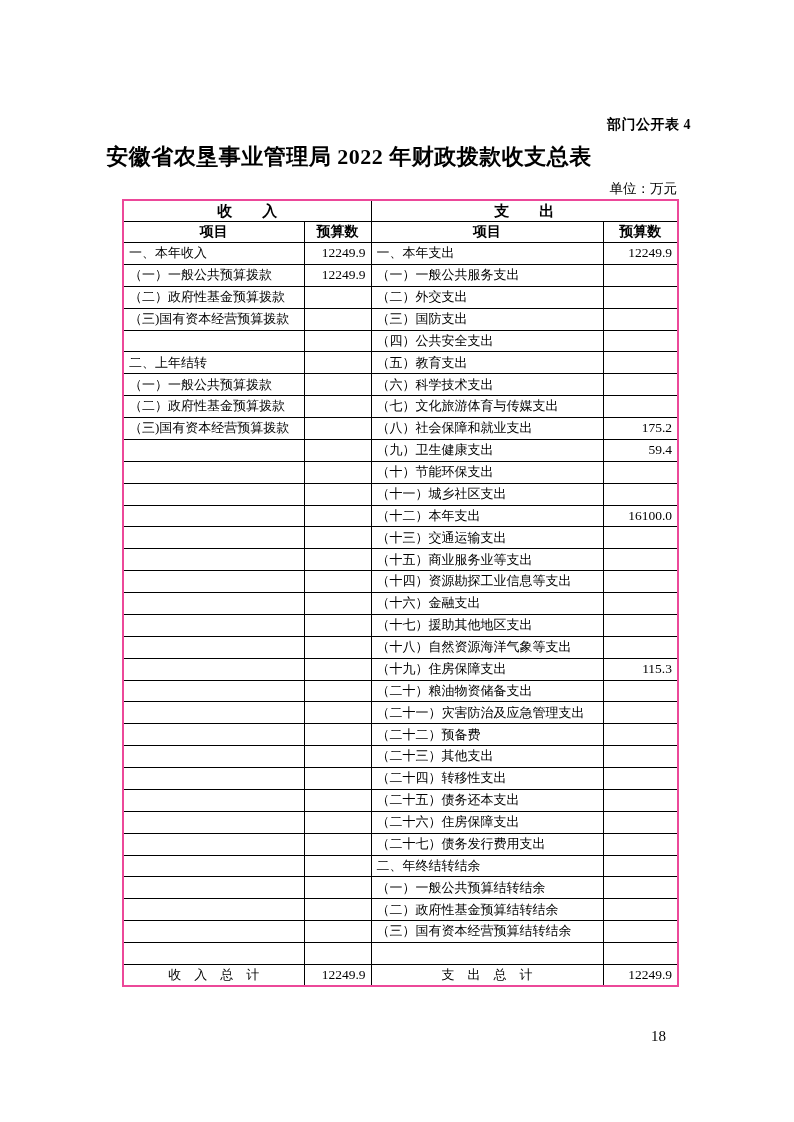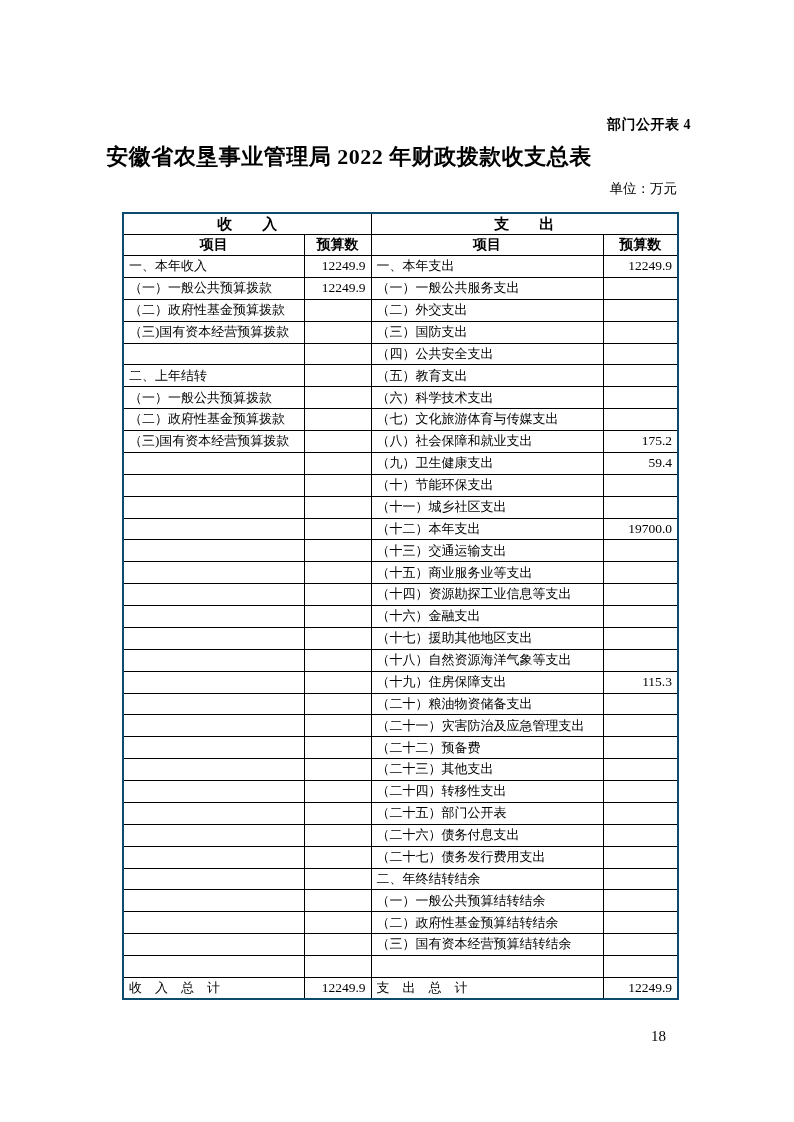--- a/index.html
+++ b/index.html
@@ -35,26 +35,26 @@
   }
   .unit-label {
     position: absolute;
     top: 180px;
     right: 117px;
     font-size: 13.5px;
   }
   table.budget-table {
     position: absolute;
     left: 122px;
-    top: 212px;
+    top: 199px;
     width: 555px;
     height: 788px;
     border-collapse: collapse;
     table-layout: fixed;
-    border: 2px solid #0c4a6e;
+    border: 2px solid #ec4899;
   }
   .budget-table th, .budget-table td {
     border: 1px solid #000;
     padding: 0 5px;
     font-size: 13px;
     line-height: 1.1;
     white-space: nowrap;
     overflow: hidden;
     height: 20px;
   }
@@ -67,20 +67,21 @@
     font-size: 15px;
   }
   .budget-table td.item {
     text-align: left;
   }
   .budget-table td.num {
     text-align: right;
     font-size: 13.5px;
   }
   .budget-table td.total-label {
+    text-align: center;
   }
   .col-inc-item { width: 181px; }
   .col-inc-val  { width: 67px; }
   .col-exp-item { width: 232px; }
   .col-exp-val  { width: 75px; }
   .page-number {
     position: absolute;
     top: 1028px;
     left: 651px;
     font-size: 15px;
@@ -184,21 +185,21 @@
       <tr>
         <td class="item"></td>
         <td class="num"></td>
         <td class="item">（十一）城乡社区支出</td>
         <td class="num"></td>
       </tr>
       <tr>
         <td class="item"></td>
         <td class="num"></td>
         <td class="item">（十二）本年支出</td>
-        <td class="num">19700.0</td>
+        <td class="num">16100.0</td>
       </tr>
       <tr>
         <td class="item"></td>
         <td class="num"></td>
         <td class="item">（十三）交通运输支出</td>
         <td class="num"></td>
       </tr>
       <tr>
         <td class="item"></td>
         <td class="num"></td>
@@ -261,27 +262,27 @@
       </tr>
       <tr>
         <td class="item"></td>
         <td class="num"></td>
         <td class="item">（二十四）转移性支出</td>
         <td class="num"></td>
       </tr>
       <tr>
         <td class="item"></td>
         <td class="num"></td>
-        <td class="item">（二十五）部门公开表</td>
-        <td class="num"></td>
-      </tr>
-      <tr>
-        <td class="item"></td>
-        <td class="num"></td>
-        <td class="item">（二十六）债务付息支出</td>
+        <td class="item">（二十五）债务还本支出</td>
+        <td class="num"></td>
+      </tr>
+      <tr>
+        <td class="item"></td>
+        <td class="num"></td>
+        <td class="item">（二十六）住房保障支出</td>
         <td class="num"></td>
       </tr>
       <tr>
         <td class="item"></td>
         <td class="num"></td>
         <td class="item">（二十七）债务发行费用支出</td>
         <td class="num"></td>
       </tr>
       <tr>
         <td class="item"></td>

